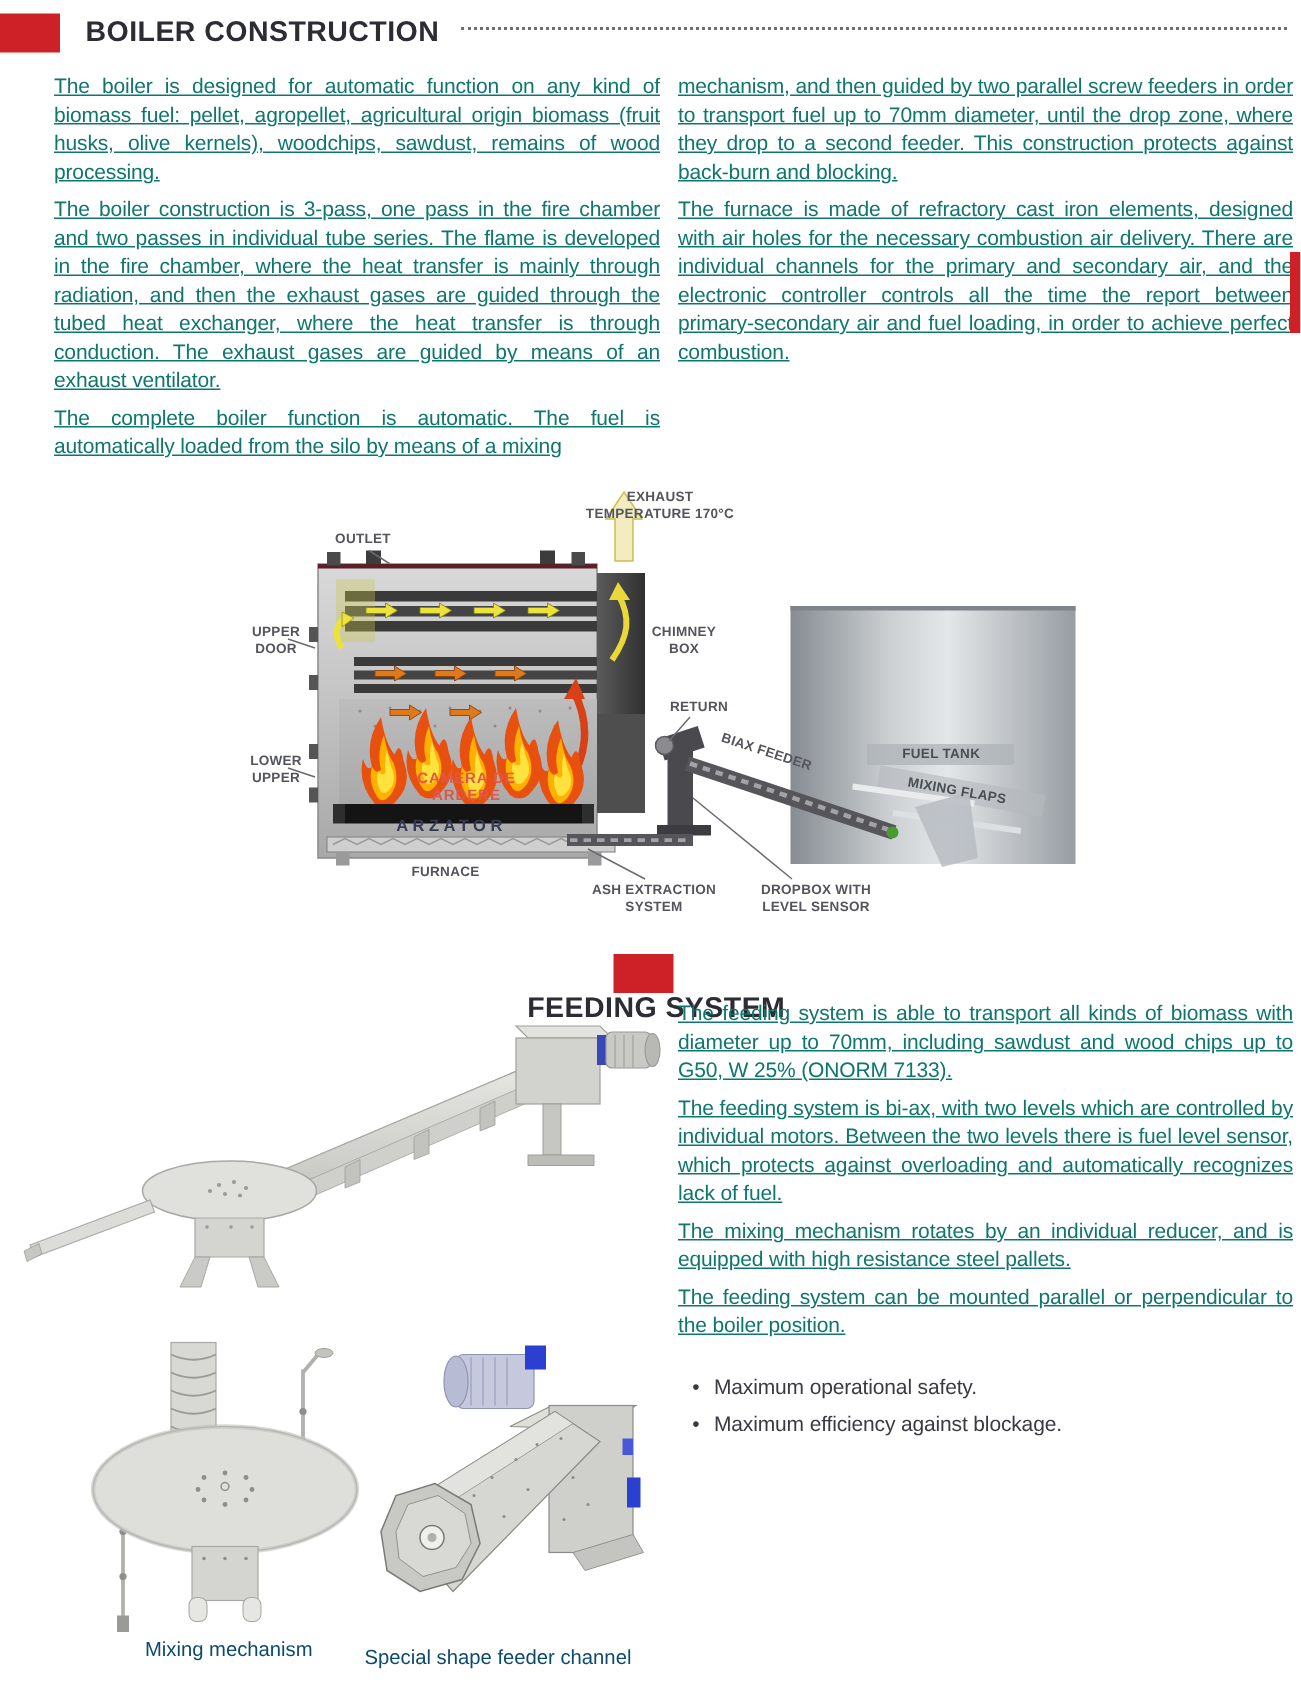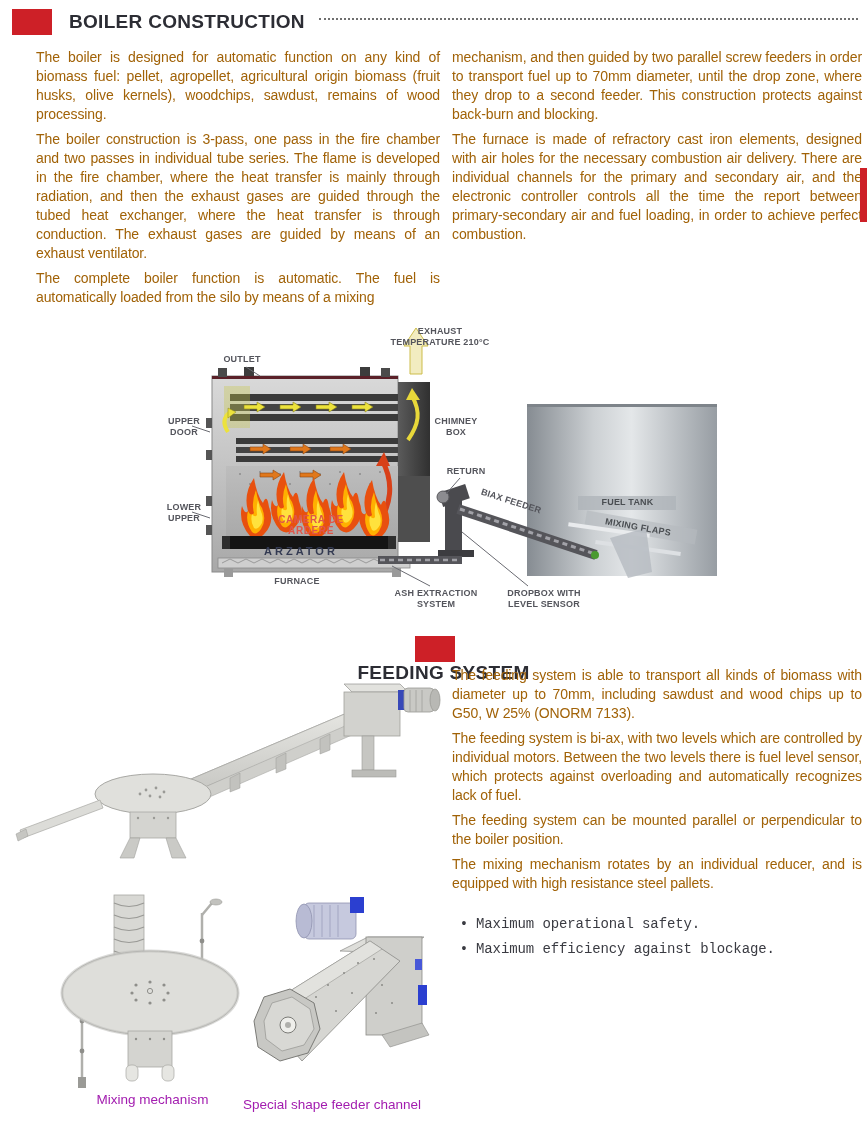--- a/index.html
+++ b/index.html
@@ -1,43 +1,43 @@
 <!DOCTYPE html>
 <html><head>
 <meta charset="utf-8">
 <style>
   html,body{margin:0;padding:0;}
   body{
     width:867px;height:1124px;position:relative;background:#ffffff;
     font-family:"Liberation Sans", sans-serif;color:#3a3b42;overflow:hidden;
   }
   
-  .sec-head{position:absolute;left:12px;right:9px;height:27px;display:flex;align-items:center;}
+  .sec-head{position:absolute;left:0;right:9px;height:27px;display:flex;align-items:center;}
   .red-block{width:40px;height:26px;background:#cd2027;flex:0 0 auto;}
   .sec-title{margin:0 0 0 17px;font-size:19px;font-weight:800;color:#2c2d34;letter-spacing:.3px;white-space:nowrap;}
   .dotted{flex:1;margin-left:14px;border-bottom:2px dotted #6f6f6f;transform:translateY(-3px);}
   
   .cols{position:absolute;left:36px;top:48px;width:826px;display:flex;gap:12px;}
   .col-l{width:404px;}
   .col-r{width:410px;}
-  p.body{font-size:14px;line-height:19px;text-align:justify;margin:0 0 6px;letter-spacing:-.1px;color:#a16207;}
+  p.body{font-size:14px;line-height:19px;text-align:justify;margin:0 0 6px;letter-spacing:-.1px;color:#0f766e;text-decoration:underline;}
   
   .diagram{position:absolute;left:140px;top:320px;width:600px;height:312px;}
   .diagram svg{position:absolute;left:0;top:0;}
   .dlabel{position:absolute;font-size:9px;font-weight:700;color:#54555c;letter-spacing:.2px;line-height:11px;white-space:pre-line;text-align:center;}
   .dlabel.red{color:#e0564a;font-size:10px;letter-spacing:.6px;}
   .dlabel.arzator{color:#333a52;font-size:11px;letter-spacing:3px;}
   
   .feed-text{position:absolute;left:452px;top:666px;width:410px;}
   .bullets{margin-top:22px;}
-  .bullet-row{display:flex;align-items:flex-start;margin:0 0 6px;font-family:Liberation Mono, monospace;}
+  .bullet-row{display:flex;align-items:flex-start;margin:0 0 6px;}
   .bullet-dot{width:24px;flex:0 0 auto;text-align:center;font-size:14px;line-height:19px;color:#3a3b42;}
   .bullet-dot::before{content:"\2022";}
   .bullet-txt{font-size:14px;line-height:19px;text-align:left;letter-spacing:-.1px;}
-  .caption{position:absolute;font-size:13.5px;color:#a21caf;text-align:center;}
+  .caption{position:absolute;font-size:13.5px;color:#0c4a6e;text-align:center;}
   .edge-marker{position:absolute;right:0;top:168px;width:7px;height:54px;background:#cd2027;}
   .illus{position:absolute;}
 </style>
 </head>
 <body>
 
 <div class="sec-head" style="top:8px;">
   <div class="red-block"></div>
   <h1 class="sec-title">BOILER CONSTRUCTION</h1>
   <div class="dotted"></div>
@@ -197,21 +197,21 @@
       <line x1="106" y1="47" x2="120" y2="56"></line>
       <line x1="52" y1="106" x2="70" y2="112"></line>
       <line x1="52" y1="192" x2="70" y2="198"></line>
       <line x1="320" y1="158" x2="306" y2="174"></line>
       <line x1="290" y1="266" x2="252" y2="246"></line>
       <line x1="388" y1="266" x2="322" y2="212"></line>
     </g>
   </svg>
 
   <div class="dlabel" style="left:230px;top:6px;width:140px;">EXHAUST
-TEMPERATURE 210°C</div>
+TEMPERATURE 170°C</div>
   <div class="dlabel" style="left:62px;top:34px;width:80px;">OUTLET</div>
   <div class="dlabel" style="left:14px;top:96px;width:60px;">UPPER
 DOOR</div>
   <div class="dlabel" style="left:14px;top:182px;width:60px;">LOWER
 UPPER</div>
   <div class="dlabel" style="left:286px;top:96px;width:60px;">CHIMNEY
 BOX</div>
   <div class="dlabel" style="left:300px;top:146px;width:52px;">RETURN</div>
   <div class="dlabel" style="left:330px;top:176px;width:82px;transform:rotate(18deg);">BIAX FEEDER</div>
   <div class="dlabel" style="left:440px;top:177px;width:95px;color:#4a4e52;">FUEL TANK</div>
@@ -277,22 +277,22 @@
   <polygon points="122,172 112,192 126,192 132,172" fill="#cacac6" stroke="#a0a09c" stroke-width=".6"></polygon>
   <polygon points="168,172 178,192 164,192 158,172" fill="#cacac6" stroke="#a0a09c" stroke-width=".6"></polygon>
   <circle cx="130" cy="152" r="1.2" fill="#9a9a96"></circle>
     <circle cx="146" cy="152" r="1.2" fill="#9a9a96"></circle>
     <circle cx="160" cy="152" r="1.2" fill="#9a9a96"></circle>
 </svg>
 
 <div class="feed-text">
   <p class="body">The feeding system is able to transport all kinds of biomass with diameter up to 70mm, including sawdust and wood chips up to G50, W 25% (ONORM 7133).</p>
   <p class="body">The feeding system is bi-ax, with two levels which are controlled by individual motors. Between the two levels there is fuel level sensor, which protects against overloading and automatically recognizes lack of fuel.</p>
+  <p class="body">The mixing mechanism rotates by an individual reducer, and is equipped with high resistance steel pallets.</p>
   <p class="body">The feeding system can be mounted parallel or perpendicular to the boiler position.</p>
-  <p class="body">The mixing mechanism rotates by an individual reducer, and is equipped with high resistance steel pallets.</p>
   <div class="bullets">
     <div class="bullet-row">
       <span class="bullet-dot"></span>
       <span class="bullet-txt">Maximum operational safety.</span>
     </div>
     <div class="bullet-row">
       <span class="bullet-dot"></span>
       <span class="bullet-txt">Maximum efficiency against blockage.</span>
     </div>
   </div>

